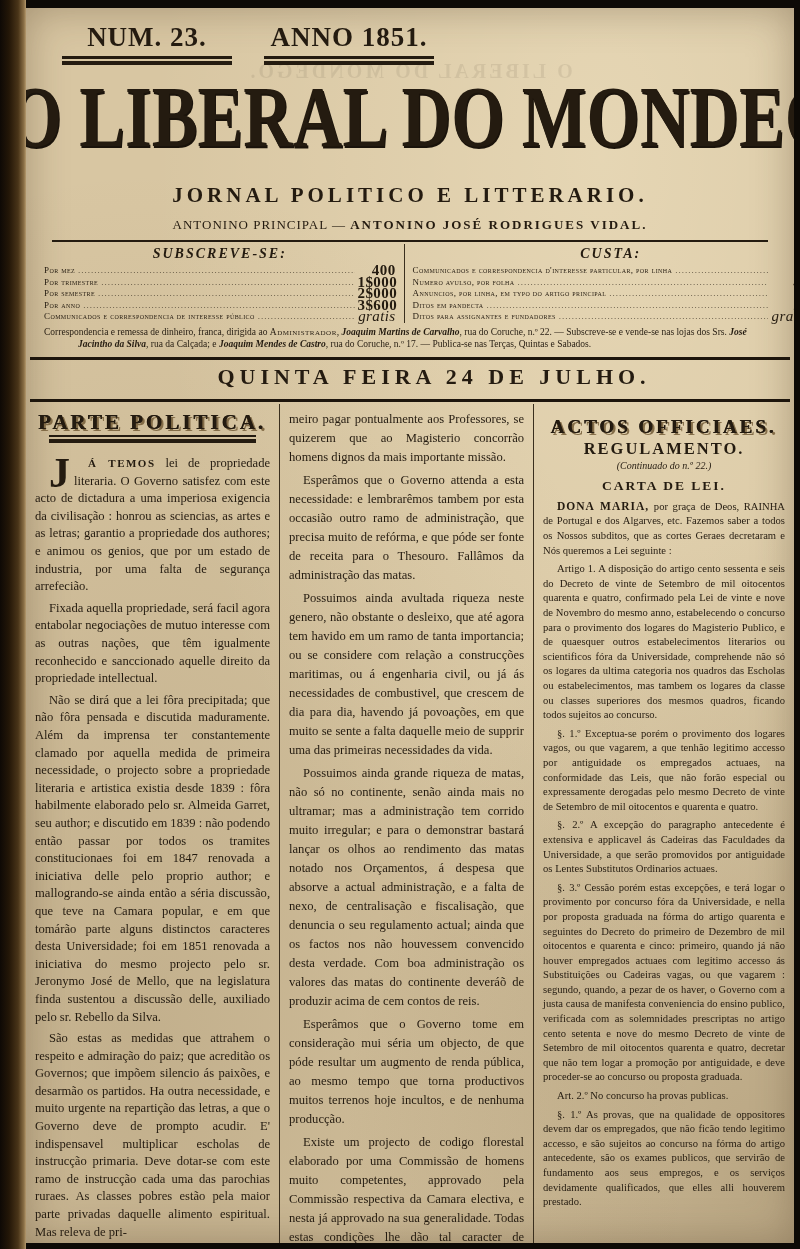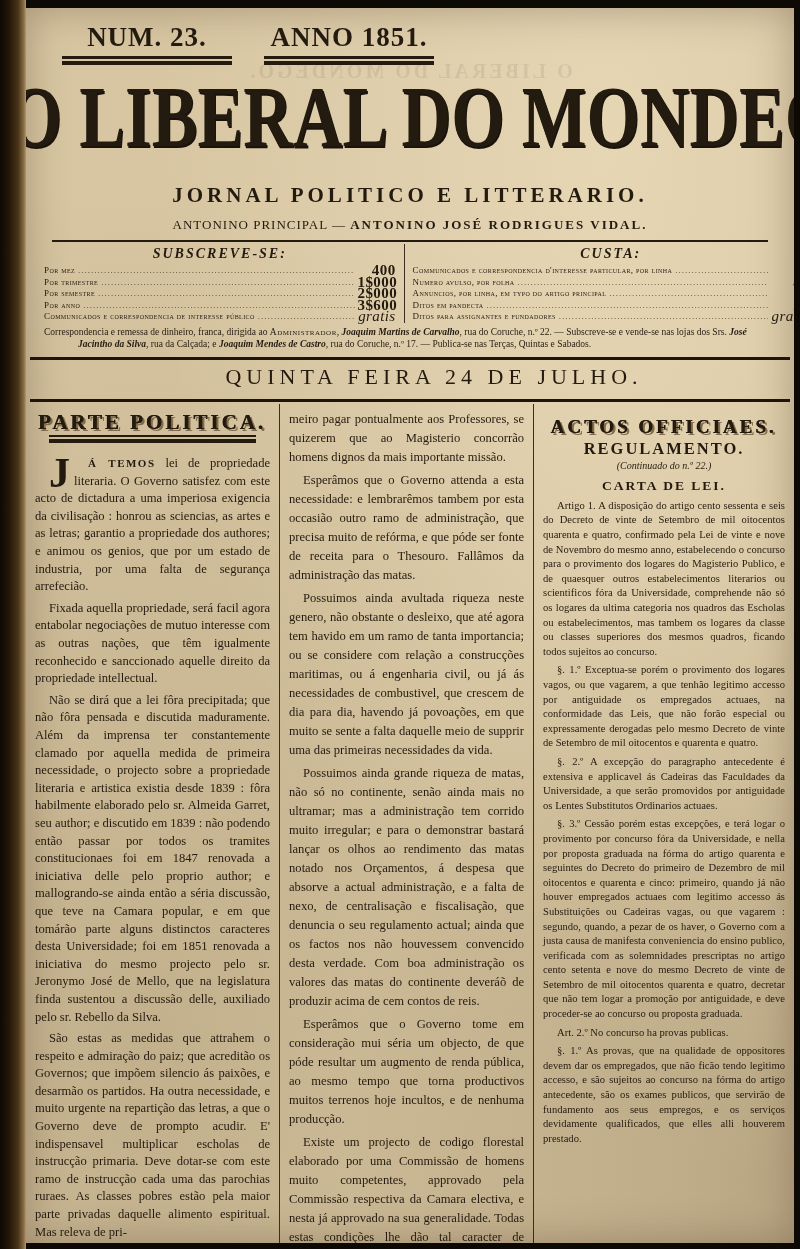--- a/index.html
+++ b/index.html
@@ -47,21 +47,21 @@
   .prow .dots::after{content:"........................................................................................................";letter-spacing:1px;}
   .prow .val{width:38px;text-align:right;font-weight:bold;font-variant:normal;font-size:15px;}
   .prow .val.it{font-style:italic;font-weight:normal;}
   .note{margin:3px 18px 0 18px;font-size:9.5px;line-height:12.5px;
     padding-left:34px;text-indent:-34px;}
   .note .sc{font-variant:small-caps;letter-spacing:.5px;}
   .note .bi{font-weight:bold;font-style:italic;}
 
   
   .rule-thick{border:0;border-top:3px solid #1d150c;margin:6px 4px 0 4px;}
-  .dateline{text-align:center;font-size:22px;font-weight:normal;letter-spacing:5px;padding:4px 0 3px;margin-left:48px;}
+  .dateline{text-align:center;font-size:22px;font-weight:bold;letter-spacing:5px;padding:4px 0 3px;margin-left:48px;}
 
   
   .cols{display:flex;margin-top:2px;align-items:stretch;}
   .col{padding:6px 9px 0 9px;text-align:justify;}
   .col1{width:239px;font-size:12.6px;line-height:17.6px;}
   .col2{width:239px;font-size:12.6px;line-height:19px;border-left:1px solid #3a2f1e;}
   .col3{width:246px;font-size:10.6px;line-height:14.6px;border-left:1px solid #3a2f1e;}
   .col p{margin:0 0 4px 0;text-indent:14px;}
   .h-ornate{font-weight:bold;text-align:center;letter-spacing:3px;margin:4px 0 0;text-indent:0;
     text-shadow:2px 2px 0 rgba(122,99,62,.9), -0.5px -0.5px 0 #140d06;}
@@ -200,20 +200,23 @@
         <p>Existe um projecto de codigo florestal elaborado por uma Commissão de homens muito competentes, approvado pela Commissão respectiva da Camara electiva, e nesta já approvado na sua generalidade. Todas estas condições lhe dão tal caracter de authorisação, que abona a prompta conversão delle em Decreto de acção permanente.</p>
         <div class="sig-line">L.</div>
         <hr class="end-rule">
       </div>
 
       <div class="col col3">
         <div class="h-ornate h-actos">ACTOS OFFICIAES.</div>
         <div class="h-reg">REGULAMENTO.</div>
         <div class="h-cont">(Continuado do n.º 22.)</div>
         <div class="h-carta">CARTA DE LEI.</div>
+        <p>
+          <span class="lead-caps">DONA MARIA,</span><span> por graça de Deos, RAINHA de Portugal e dos Algarves, etc. Fazemos saber a todos os Nossos subditos, que as cortes Geraes decretaram e Nós queremos a Lei seguinte :</span>
+        </p>
         <p>Artigo 1. A disposição do artigo cento sessenta e seis do Decreto de vinte de Setembro de mil oitocentos quarenta e quatro, confirmado pela Lei de vinte e nove de Novembro do mesmo anno, estabelecendo o concurso para o provimento dos logares do Magisterio Publico, e de quaesquer outros estabelecimentos literarios ou scientificos fóra da Universidade, comprehende não só os logares da ultima categoria nos quadros das Escholas ou estabelecimentos, mas tambem os logares da classe ou classes superiores dos mesmos quadros, ficando todos sujeitos ao concurso.</p>
         <p>§. 1.º Exceptua-se porém o provimento dos logares vagos, ou que vagarem, a que tenhão legitimo accesso por antiguidade os empregados actuaes, na conformidade das Leis, que não forão especial ou expressamente derogadas pelo mesmo Decreto de vinte de Setembro de mil oitocentos e quarenta e quatro.</p>
         <p>§. 2.º A excepção do paragrapho antecedente é extensiva e applicavel ás Cadeiras das Faculdades da Universidade, a que serão promovidos por antiguidade os Lentes Substitutos Ordinarios actuaes.</p>
         <p>§. 3.º Cessão porém estas excepções, e terá logar o provimento por concurso fóra da Universidade, e nella por proposta graduada na fórma do artigo quarenta e seguintes do Decreto do primeiro de Dezembro de mil oitocentos e quarenta e cinco: primeiro, quando já não houver empregados actuaes com legitimo accesso ás Substituições ou Cadeiras vagas, ou que vagarem : segundo, quando, a pezar de os haver, o Governo com a justa causa de manifesta conveniencia do ensino publico, verificada com as solemnidades prescriptas no artigo cento setenta e nove do mesmo Decreto de vinte de Setembro de mil oitocentos quarenta e quatro, decretar que não tem logar a promoção por antiguidade, e deve proceder-se ao concurso ou proposta graduada.</p>
         <p>Art. 2.º No concurso ha provas publicas.</p>
         <p>§. 1.º As provas, que na qualidade de oppositores devem dar os empregados, que não ficão tendo legitimo accesso, e são sujeitos ao concurso na fórma do artigo antecedente, são os exames publicos, que servirão de fundamento aos seus empregos, e os serviços devidamente qualificados, que elles alli houverem prestado.</p>
       </div>
 
     </div>
   </div>

